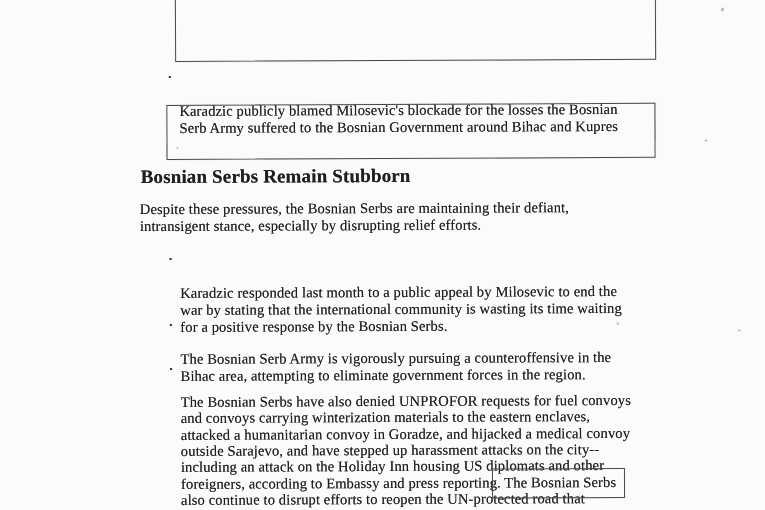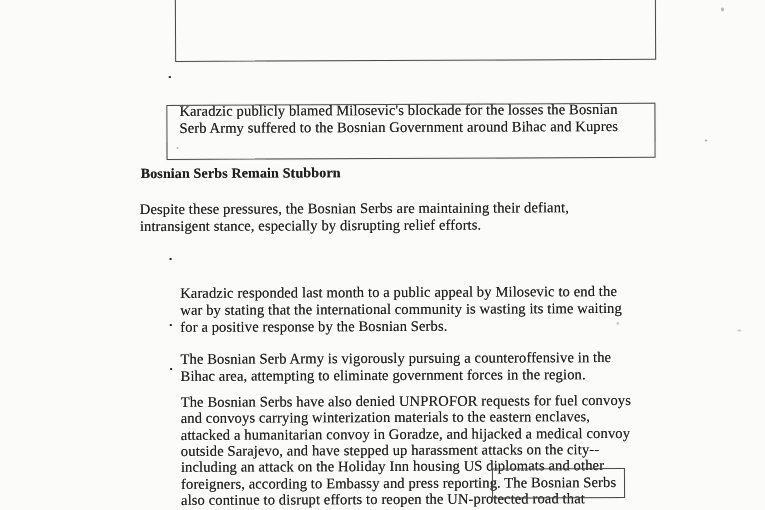--- a/index.html
+++ b/index.html
@@ -61,21 +61,21 @@
   .b1 { top: 68px;  }
   .b2 { top: 250px; }
   .b3 { top: 316px; }
   .b4 { top: 360px; line-height: 16.4px; }
 
   .heading {
     position: absolute;
     left: 141px;
     top: 165px;
     margin: 0;
-    font-size: 14px;
+    font-size: 19px;
     font-weight: 700;
     white-space: pre-line;
     letter-spacing: 0.15px;
     text-shadow: 0 0 0.5px rgba(25,25,25,0.7);
   }
   .para { left: 140px; top: 200px; width: 500px; }
 
   .speck {
     position: absolute;
     border-radius: 50%;

